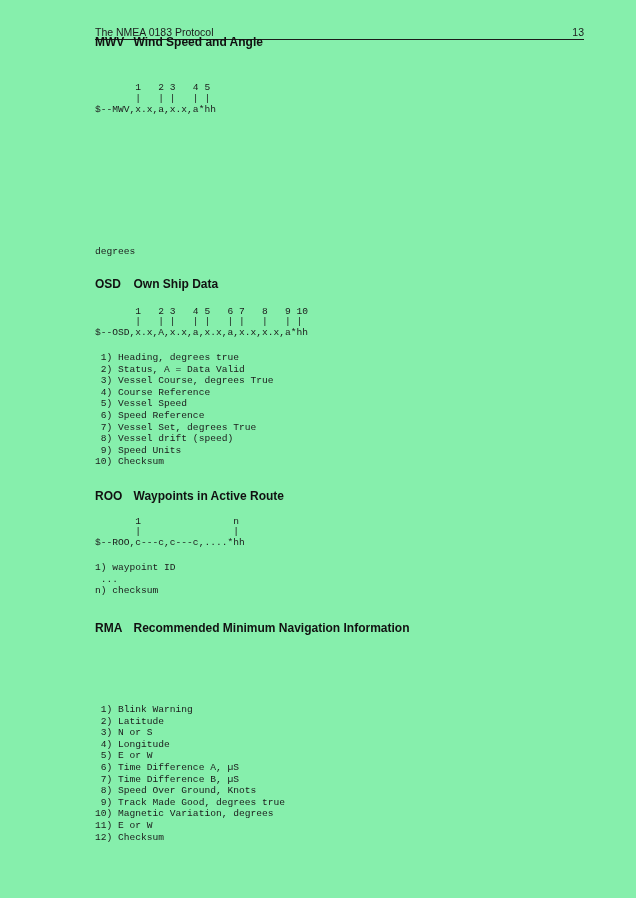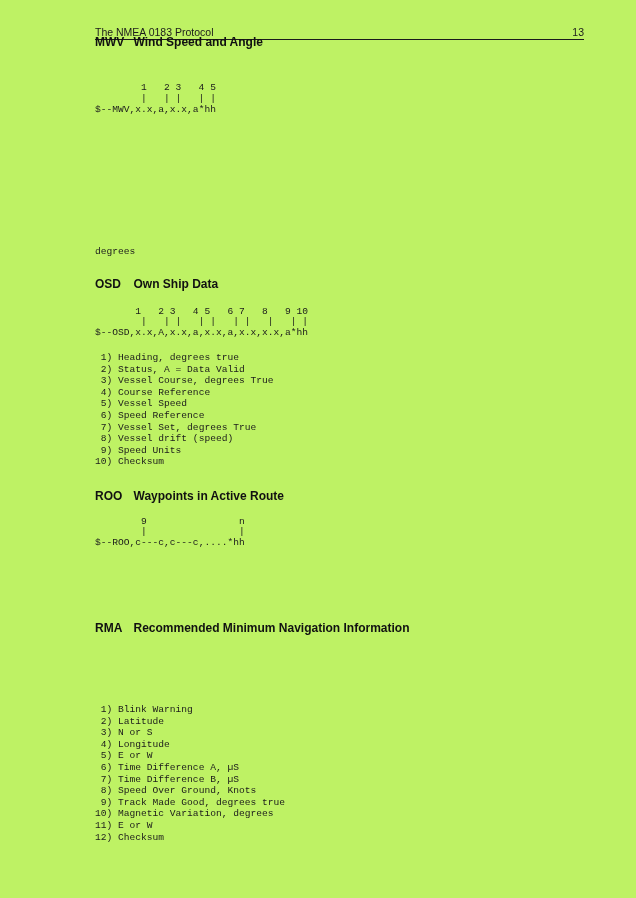--- a/index.html
+++ b/index.html
@@ -1,19 +1,19 @@
 <!DOCTYPE html>
 <html><head>
 <meta charset="utf-8">
 <style>
   html,body{margin:0;padding:0;background:#e8e8e8;}
   .page{
     position:relative;
     width:636px;height:898px;
-    background:#bef264;
+    background:#86efac;
     overflow:hidden;
     font-family:"Liberation Sans", sans-serif;
     color:#1b1b1b;
   }
   .page-header{
     position:absolute;
     left:95px;top:26px;
     width:489px;
     display:flex;
     justify-content:space-between;
@@ -38,21 +38,21 @@
   }
   pre{
     margin:0;
     position:absolute;
     left:95px;
     font-family:"Liberation Mono","DejaVu Sans Mono", monospace;
     font-size:9.6px;
     color:#1b1b1b;
     white-space:pre;
   }
-  pre.diagram{line-height:10.8px;text-align:right;}
+  pre.diagram{line-height:10.8px;}
   pre.fields{line-height:11.6px;}
   pre.body-text{line-height:11.6px;}
 </style>
 </head>
 <body>
 
 <div class="page">
 
   <div class="page-header">
     <span>The NMEA 0183 Protocol</span>
@@ -81,23 +81,26 @@
  5) Vessel Speed
  6) Speed Reference
  7) Vessel Set, degrees True
  8) Vessel drift (speed)
  9) Speed Units
 10) Checksum</pre>
 
   <div class="section-heading" style="top:489px">
     <span class="abbr">ROO</span><span>Waypoints in Active Route</span>
   </div>
-  <pre class="diagram" style="top:516.5px">       9                n
+  <pre class="diagram" style="top:516.5px">       1                n
        |                |
 $--ROO,c---c,c---c,....*hh</pre>
+  <pre class="fields" style="top:562px">1) waypoint ID
+ ...
+n) checksum</pre>
 
   <div class="section-heading" style="top:621px">
     <span class="abbr">RMA</span><span>Recommended Minimum Navigation Information</span>
   </div>
   <pre class="fields" style="top:704px"> 1) Blink Warning
  2) Latitude
  3) N or S
  4) Longitude
  5) E or W
  6) Time Difference A, µS

